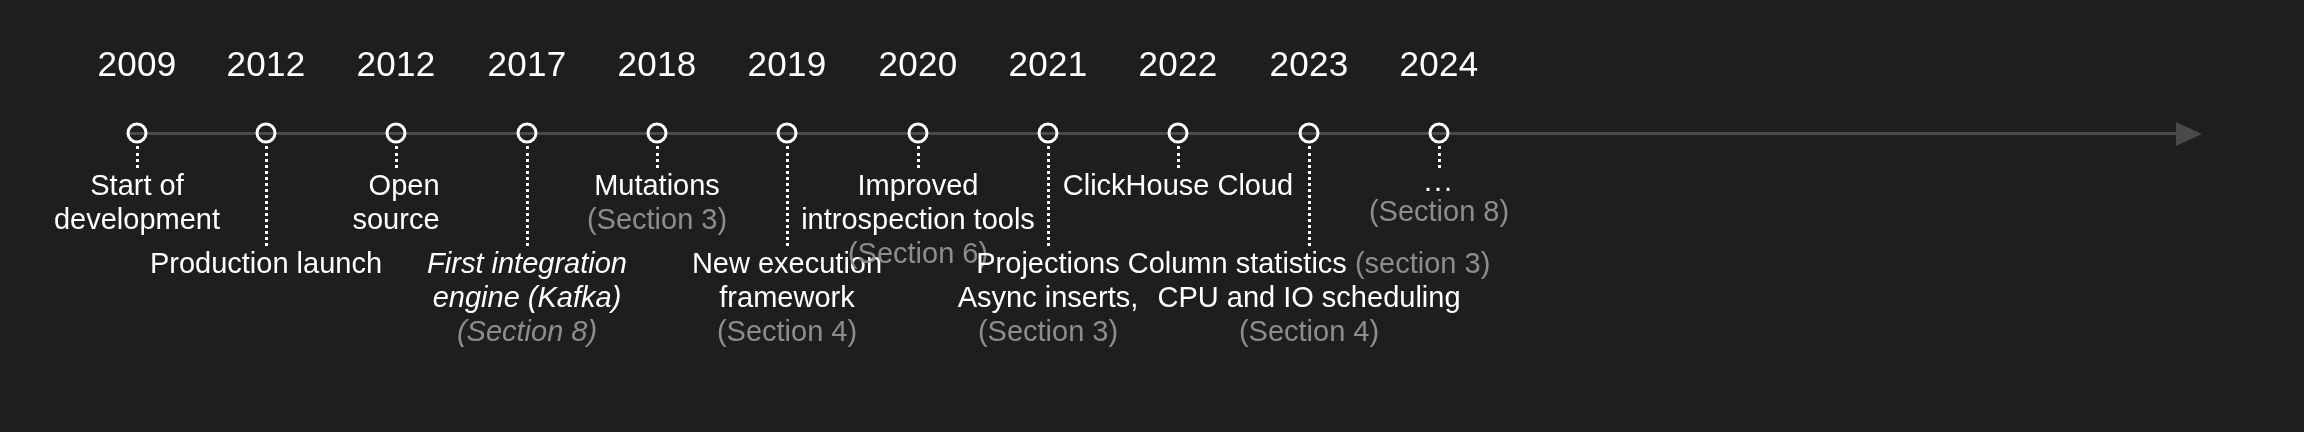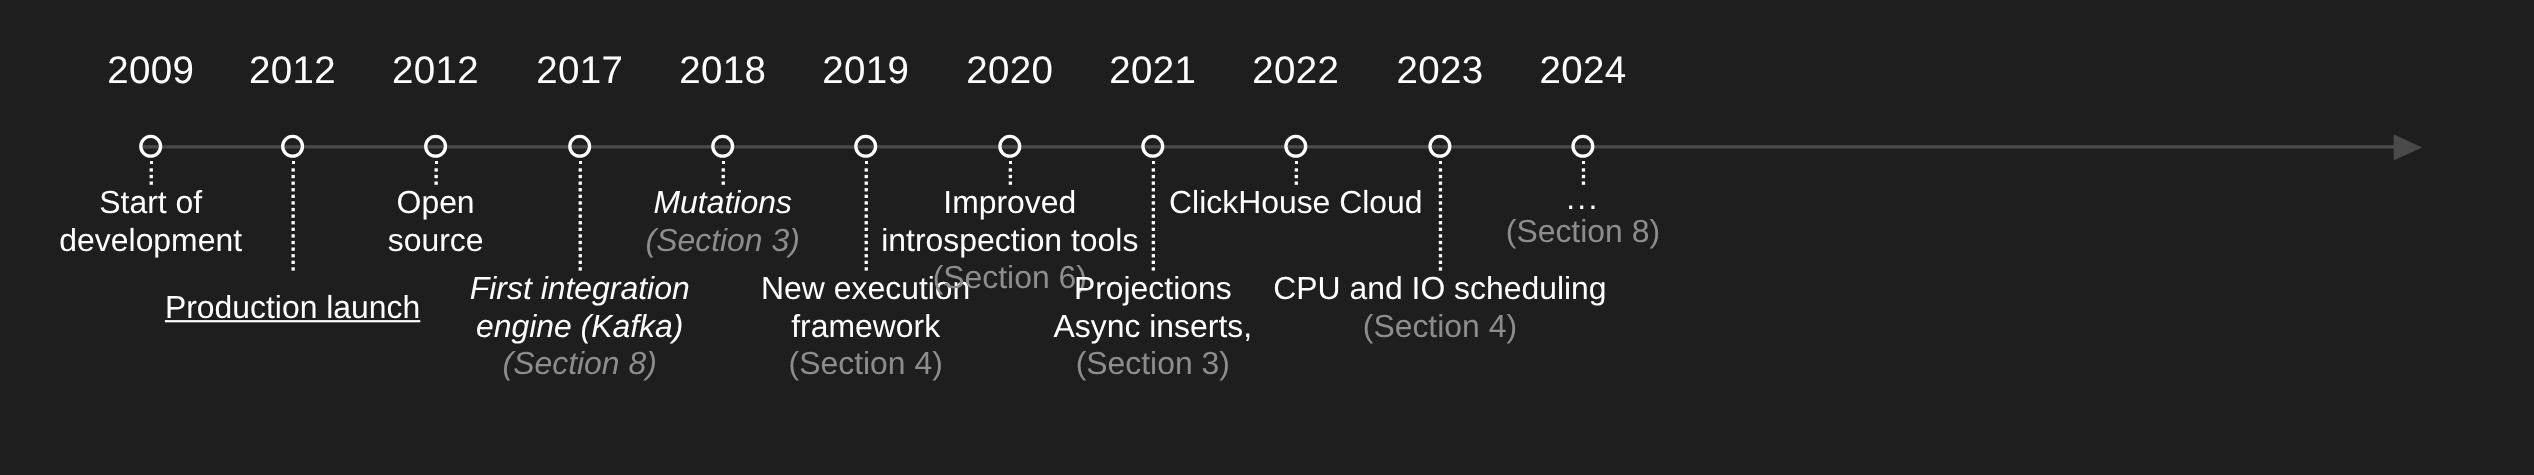--- a/index.html
+++ b/index.html
@@ -120,48 +120,48 @@
         <div class="connector" style="top: 146px; height: 22px;"></div>
         <div class="label" style="top: 168px;">
           <span class="line">Start of</span>
           <span class="line">development</span>
         </div>
       </div>
       <div class="event" style="left: 266px;">
         <div class="year">2012</div>
         <div class="marker"></div>
         <div class="connector" style="top: 146px; height: 100px;"></div>
-        <div class="label" style="top: 263px; text-decoration: underline;">
+        <div class="label" style="top: 246px;">
           <span class="line">Production launch</span>
         </div>
       </div>
       <div class="event" style="left: 396px;">
         <div class="year">2012</div>
         <div class="marker"></div>
         <div class="connector" style="top: 146px; height: 22px;"></div>
-        <div class="label" style="top: 168px;">
+        <div class="label" style="top: 168px; text-align: right;">
           <span class="line">Open</span>
           <span class="line">source</span>
         </div>
       </div>
       <div class="event" style="left: 527px;">
         <div class="year">2017</div>
         <div class="marker"></div>
         <div class="connector" style="top: 146px; height: 100px;"></div>
         <div class="label" style="top: 246px; font-style: italic;">
           <span class="line">First integration</span>
           <span class="line">engine (Kafka)</span>
           <span class="section-block">(Section 8)</span>
         </div>
       </div>
       <div class="event" style="left: 657px;">
         <div class="year">2018</div>
         <div class="marker"></div>
         <div class="connector" style="top: 146px; height: 22px;"></div>
-        <div class="label" style="top: 168px; font-style: italic;">
+        <div class="label" style="top: 168px;">
           <span class="line">Mutations</span>
           <span class="section-block">(Section 3)</span>
         </div>
       </div>
       <div class="event" style="left: 787px;">
         <div class="year">2019</div>
         <div class="marker"></div>
         <div class="connector" style="top: 146px; height: 100px;"></div>
         <div class="label" style="top: 246px;">
           <span class="line">New execution</span>
@@ -195,20 +195,21 @@
         <div class="connector" style="top: 146px; height: 22px;"></div>
         <div class="label" style="top: 168px;">
           <span class="line">ClickHouse Cloud</span>
         </div>
       </div>
       <div class="event" style="left: 1309px;">
         <div class="year">2023</div>
         <div class="marker"></div>
         <div class="connector" style="top: 146px; height: 100px;"></div>
         <div class="label" style="top: 246px;">
+          <span class="line">Column statistics <span class="section">(section 3)</span></span>
           <span class="line">CPU and IO scheduling</span>
           <span class="section-block">(Section 4)</span>
         </div>
       </div>
       <div class="event" style="left: 1439px;">
         <div class="year">2024</div>
         <div class="marker"></div>
         <div class="connector" style="top: 146px; height: 22px;"></div>
         <div class="label" style="top: 168px;">
           <span class="dots-line">...</span>

